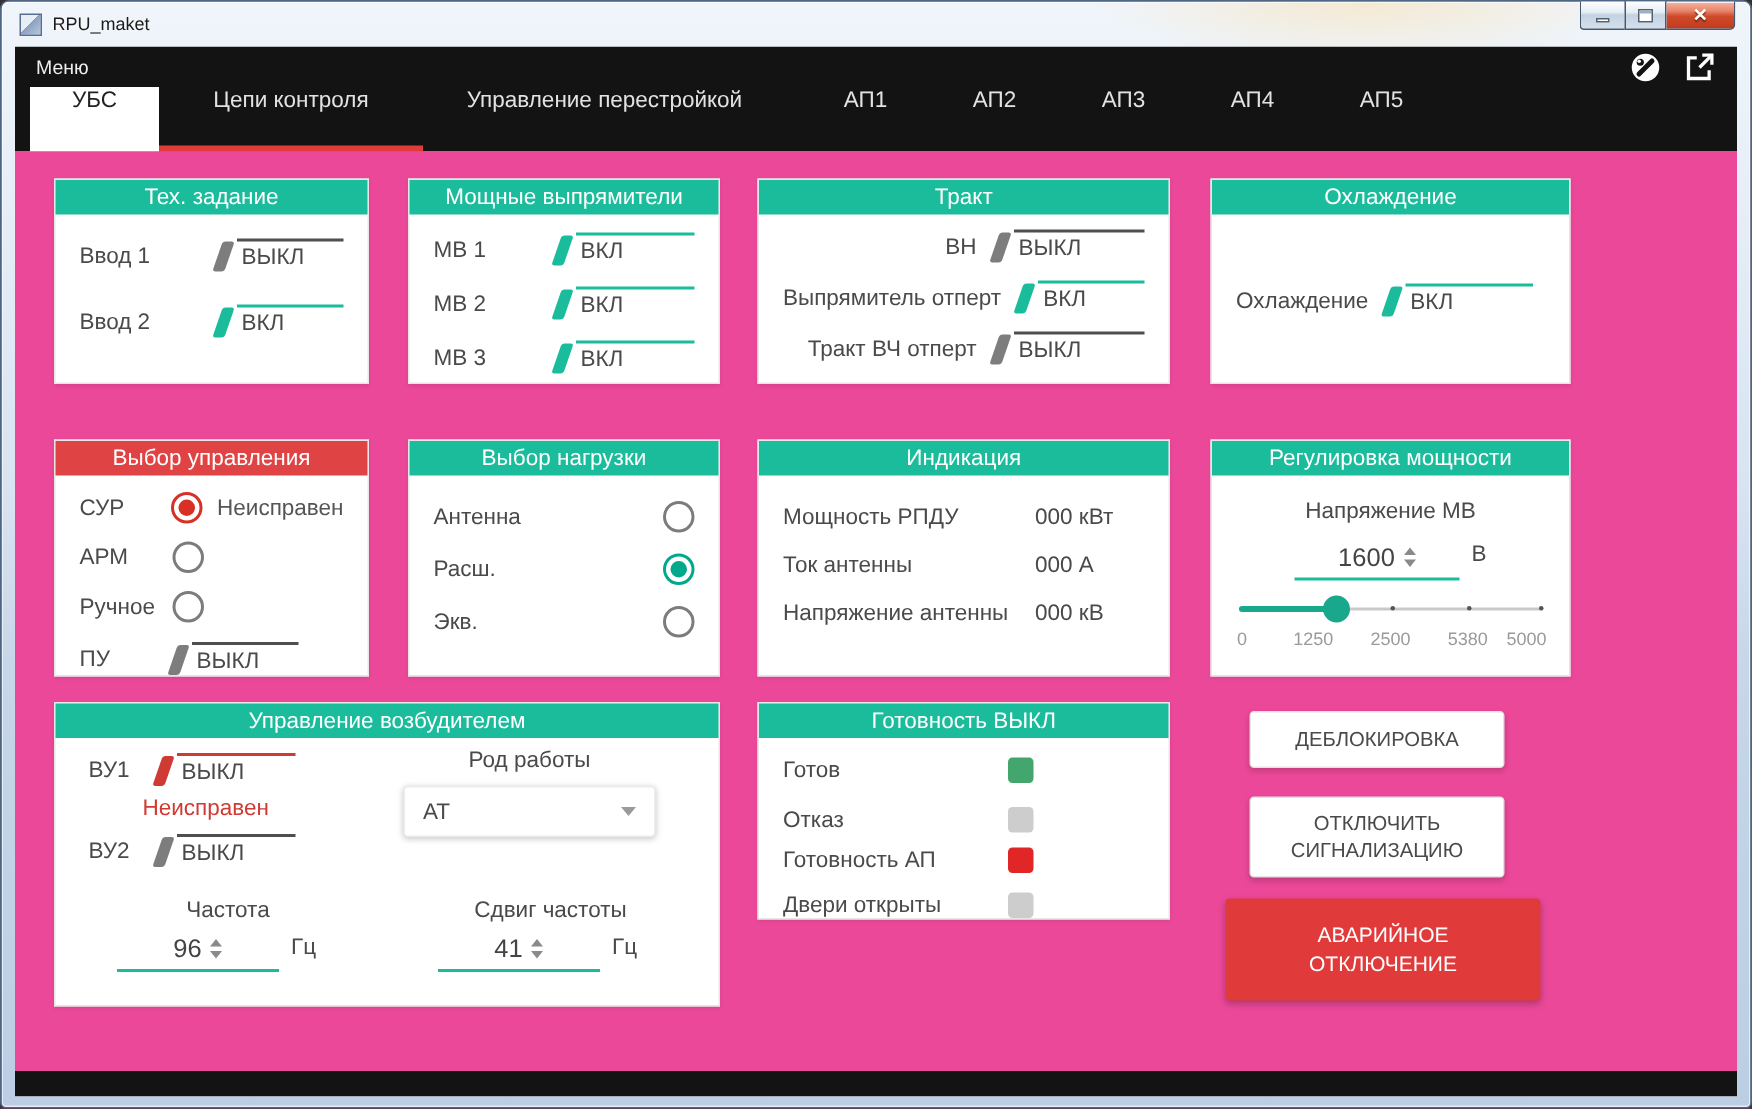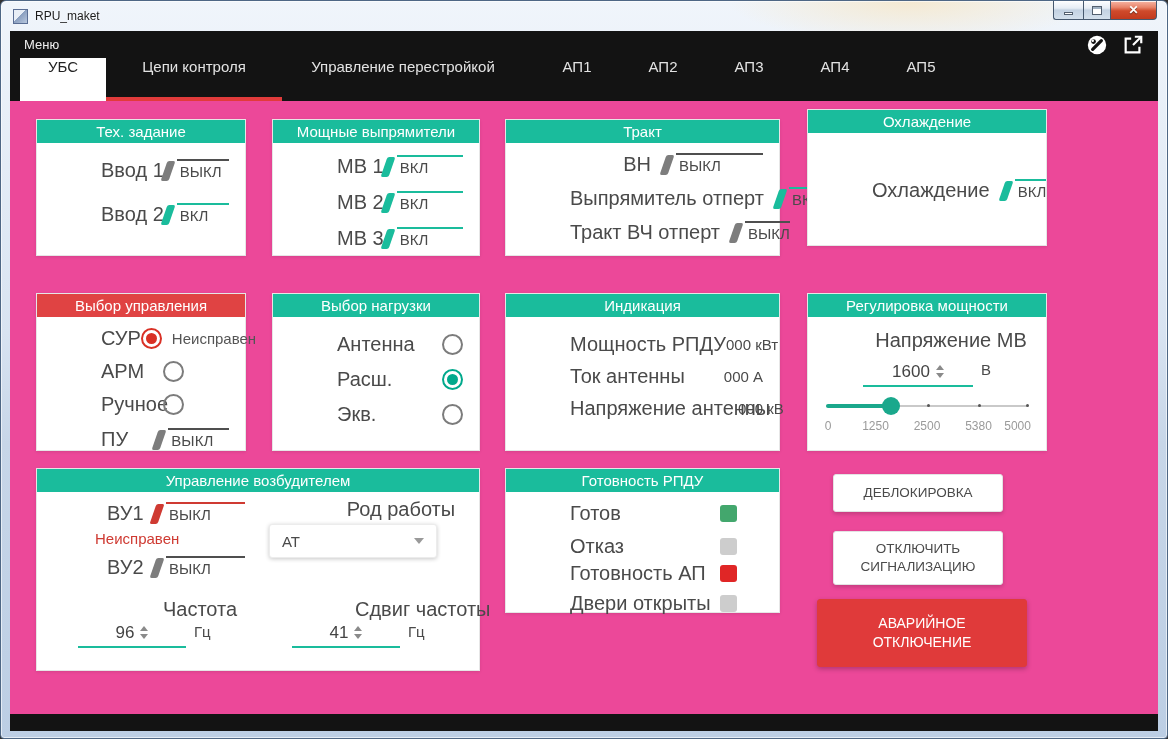--- a/index.html
+++ b/index.html
@@ -47,21 +47,21 @@
   
   .content { position:relative; flex:1; background:#ec4899; }
   .footer { height:17px; background:#131313; flex:none; }
 
   .panel { position:absolute; background:#fff; border:1px solid #e6e6e6; box-shadow:0 1px 3px rgba(0,0,0,.10); }
   .ph { height:23px; display:flex; align-items:center; justify-content:center; color:#fff; font-size:15px; }
   .ph.teal { background:#1abc9c; }
   .ph.red { background:#e04343; }
   .pbody { position:relative; padding:0 16px; }
   .row { display:flex; align-items:center; height:26px; }
-  .lbl { font-size:20px; color:#4a4a4a; white-space:nowrap;margin-left:48px; }
+  .lbl { font-size:15px; color:#4a4a4a; white-space:nowrap; }
   .val { font-size:15px; color:#4a4a4a; white-space:nowrap; }
 
   
   .tgl { display:inline-flex; align-items:flex-start; cursor:pointer; }
   .tgl .slash { width:8px; height:20px; margin-top:2px; transform:skewX(-19deg); border-radius:2px; flex:none; }
   .tgl .txt { margin-left:5px; border-top:2px solid; font-size:15px; line-height:21px; color:#4a4a4a; padding-left:3px; flex:1; }
   .tgl.on .slash { background:#1abc9c; } .tgl.on .txt { border-color:#1abc9c; }
   .tgl.off .slash { background:#7d7d7d; } .tgl.off .txt { border-color:#4f4f4f; }
   .tgl.fault .slash { background:#cf3a32; } .tgl.fault .txt { border-color:#cf3a32; }
 
@@ -243,21 +243,21 @@
           <div class="row" style="margin-top:8px;">
             <span class="lbl" style="flex:1; text-align:right; margin-right:12px;">Тракт ВЧ отперт</span>
             <span class="tgl off" style="width:100px">
                 <i class="slash"></i>
                 <span class="txt">ВЫКЛ</span>
               </span>
           </div>
         </div>
       </section>
 
-      <section class="panel" style="left:797px; top:8px; width:240px; height:137px;">
+      <section class="panel" style="left:797px; top:18px; width:240px; height:137px;">
         <header class="ph teal">Охлаждение</header>
         <div class="pbody">
           <div class="row" style="margin-top:44px;">
             <span class="lbl">Охлаждение</span>
             <span class="tgl on" style="width:98px; margin-left:12px;">
                 <i class="slash"></i>
                 <span class="txt">ВКЛ</span>
               </span>
           </div>
         </div>
@@ -404,21 +404,21 @@
                   <i class="up"></i>
                   <i class="down"></i>
                 </span>
             </span>
             <span class="unit" style="margin-bottom:8px">Гц</span>
           </div>
         </div>
       </section>
 
       <section class="panel" style="left:495px; top:367px; width:275px; height:145px;">
-        <header class="ph teal">Готовность РПДУ</header>
+        <header class="ph teal">Готовность ВЫКЛ</header>
         <div class="pbody">
           <div class="row" style="margin-top:8px;">
             <span class="lbl" style="width:150px">Готов</span>
             <span class="ind green"></span>
           </div>
           <div class="row" style="margin-top:7px;">
             <span class="lbl" style="width:150px">Отказ</span>
             <span class="ind gray"></span>
           </div>
           <div class="row" style="margin-top:1px;">

